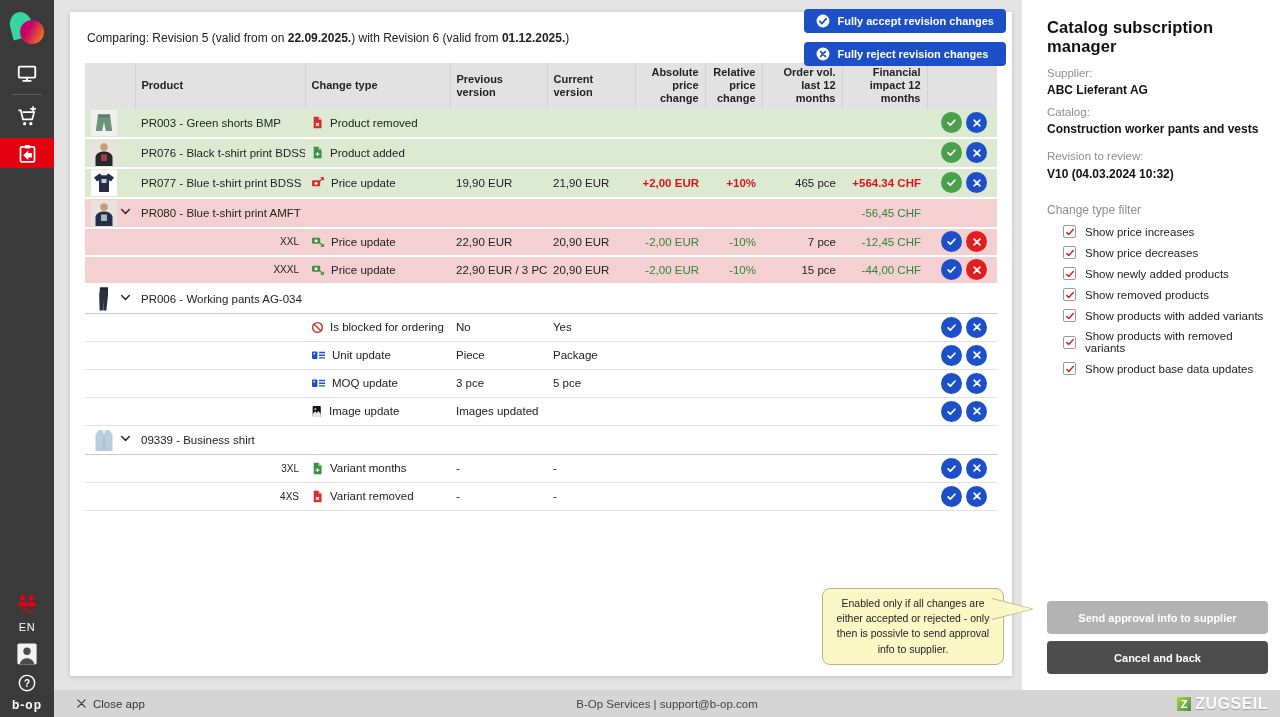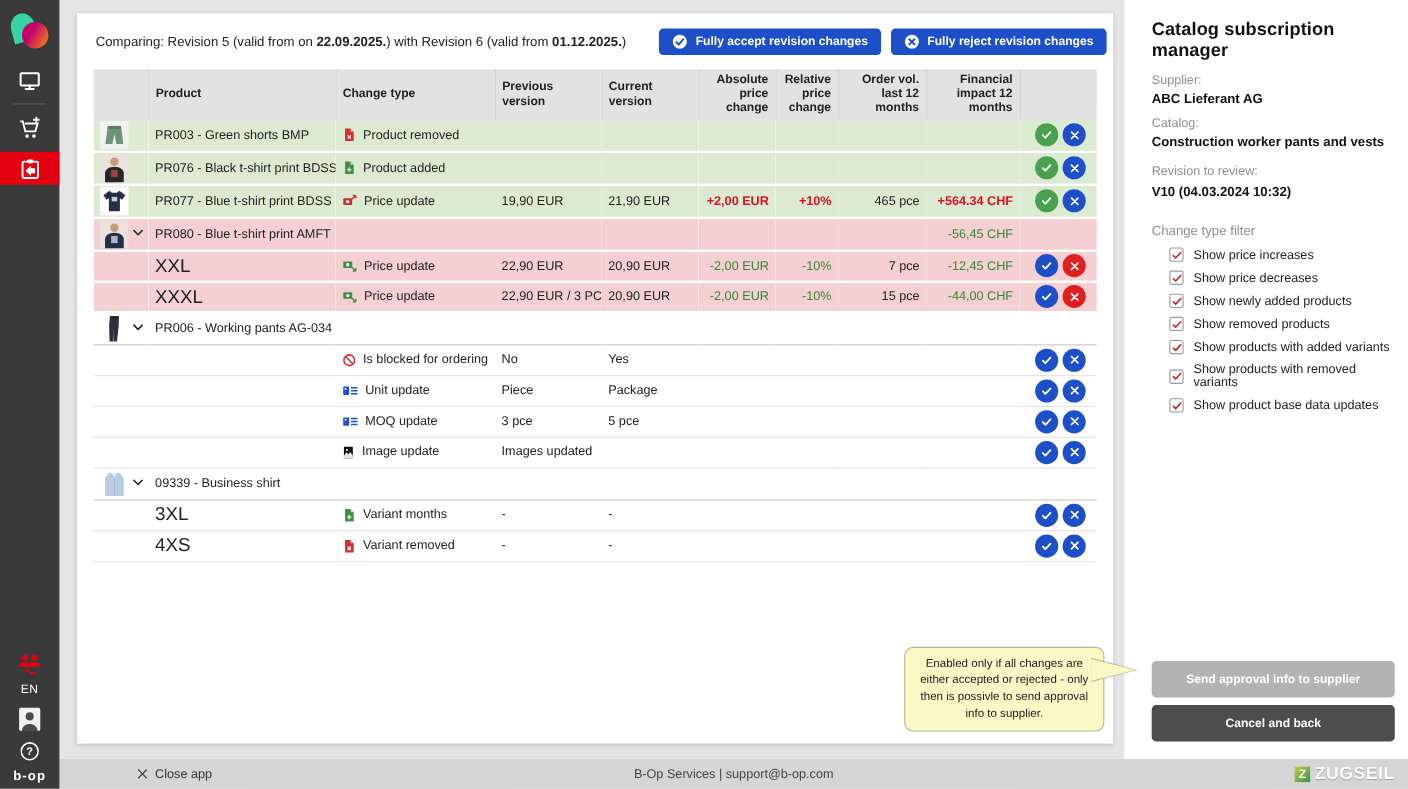--- a/index.html
+++ b/index.html
@@ -20,54 +20,54 @@
   .rail-cart { top:102px; height:30px; }
   .rail-active { top:138px; height:30px; background:#e3000f; }
   .rail-people { top:590px; height:26px; }
   .rail-lang { top:618px; height:18px; color:#fff; font-size:11px; letter-spacing:.5px; }
   .rail-avatar { top:640px; height:28px; }
   .rail-help { top:670px; height:26px; }
   .rail-bop { top:696px; height:18px; color:#fff; font-weight:800; font-size:12px; letter-spacing:1px; }
 
   
   .footer { position:absolute; left:54px; right:0; top:690px; height:27px; background:#d5d5d5;
-    display:flex; align-items:center; font-size:11.5px; color:#333;padding-left:48px; }
+    display:flex; align-items:center; font-size:11.5px; color:#333; }
   .footer-close { display:flex; align-items:center; gap:6px; margin-left:22px; cursor:pointer; }
   .footer-center { position:absolute; left:0; right:0; text-align:center; color:#444; }
   .footer-brand { position:absolute; right:12px; display:flex; align-items:center; gap:4px; }
   .zmark { display:inline-block; width:14px; height:14px; line-height:14px; text-align:center;
     background:linear-gradient(135deg,#b8d23c, #3f8f4f); color:#fff; font-weight:800; font-size:11px; }
   .ztext { color:#fbfbfb; font-weight:800; font-size:16px; letter-spacing:.5px;
     text-shadow:0 1px 1px rgba(0,0,0,.25); }
 
   
   .card { position:absolute; left:70px; top:12px; width:942px; height:664px; background:#fff;
     box-shadow:0 1px 4px rgba(0,0,0,.18); }
   .card-head { height:51px; display:flex; align-items:center; padding:0 6px 0 17px; }
   .compare { font-size:12px; color:#222; white-space:nowrap; }
   .compare b { font-weight:700; }
-  .head-btns { margin-left:auto; display:flex; gap:9px; }
+  .head-btns { margin-left:auto; display:flex; gap:9px;flex-direction:column; }
   .hbtn { display:flex; align-items:center; gap:7px; height:24px; padding:0 12px; border:none;
     border-radius:4px; background:#1d50c8; color:#fff; font-size:11px; font-weight:700;
     font-family:inherit; cursor:pointer; white-space:nowrap; }
 
   
   .tablewrap { padding:0 15px; }
   table.rev { border-collapse:collapse; width:912px; table-layout:fixed; font-size:11.5px; color:#222; }
   table.rev th { background:#e2e2e2; font-weight:700; font-size:11px; text-align:left; padding:3px 6px;
     height:30px; vertical-align:middle; border-left:1px solid #d2d2d2; line-height:1.2; }
   table.rev th:first-child { border-left:none; }
   table.rev th.r { text-align:right; }
   table.rev td { height:28px; padding:1px 6px; vertical-align:middle; white-space:nowrap; overflow:hidden; }
   tr.green td { background:#dcead2; border-bottom:2px solid #fff; }
   tr.pink td { background:#f5d0d2; border-bottom:2px solid #fff; }
   tr.white td { background:#fff; border-bottom:1px solid #e2e2e2; }
   tr.groupline td { border-bottom:1px solid #c9c9c9; }
   td.r { text-align:right; }
-  td.variant { text-align:left; padding-right:14px; font-size:17px; }
+  td.variant { text-align:right; padding-right:14px; font-size:10px; }
   .cell-img { display:flex; align-items:center; gap:2px; }
   .thumb { width:26px; height:26px; flex:0 0 26px; }
   .chg { display:flex; align-items:center; gap:6px; }
   .chg svg { flex:0 0 auto; }
   .tx-red { color:#dd1122; font-weight:700; }
   .tx-green { color:#35843a; }
   .acts { display:flex; justify-content:flex-end; gap:4px; padding-right:4px; }
   .act { width:21px; height:21px; border-radius:50%; border:none; display:flex; align-items:center;
     justify-content:center; cursor:pointer; padding:0; }
   .act.green { background:#4ba04e; } .act.blue { background:#1d50c8; } .act.red { background:#e02020; }

